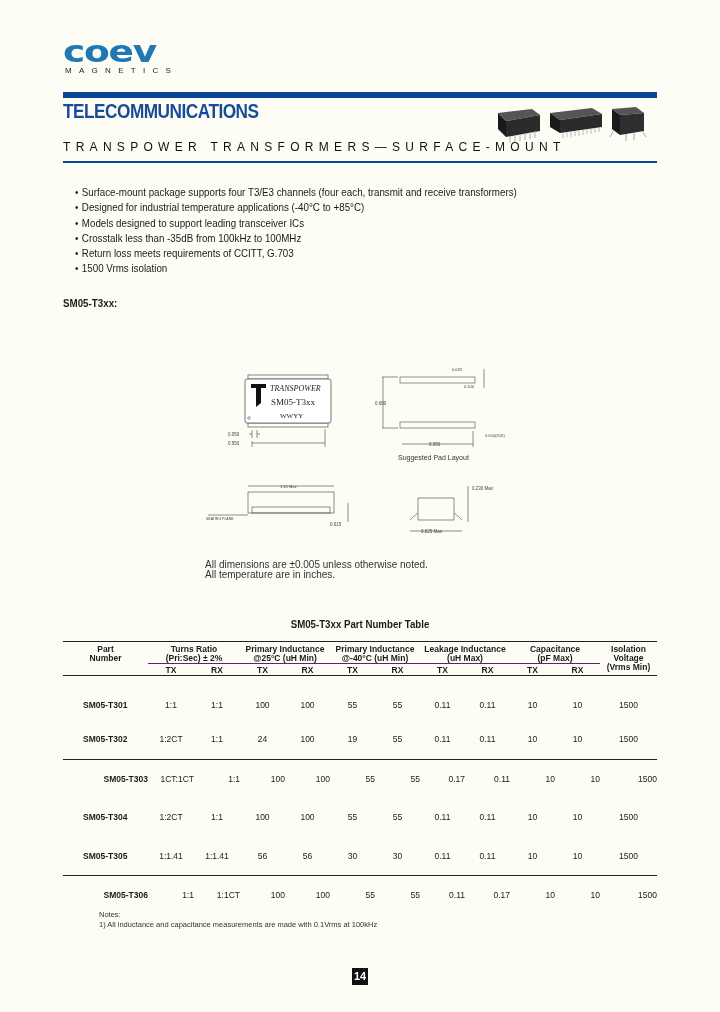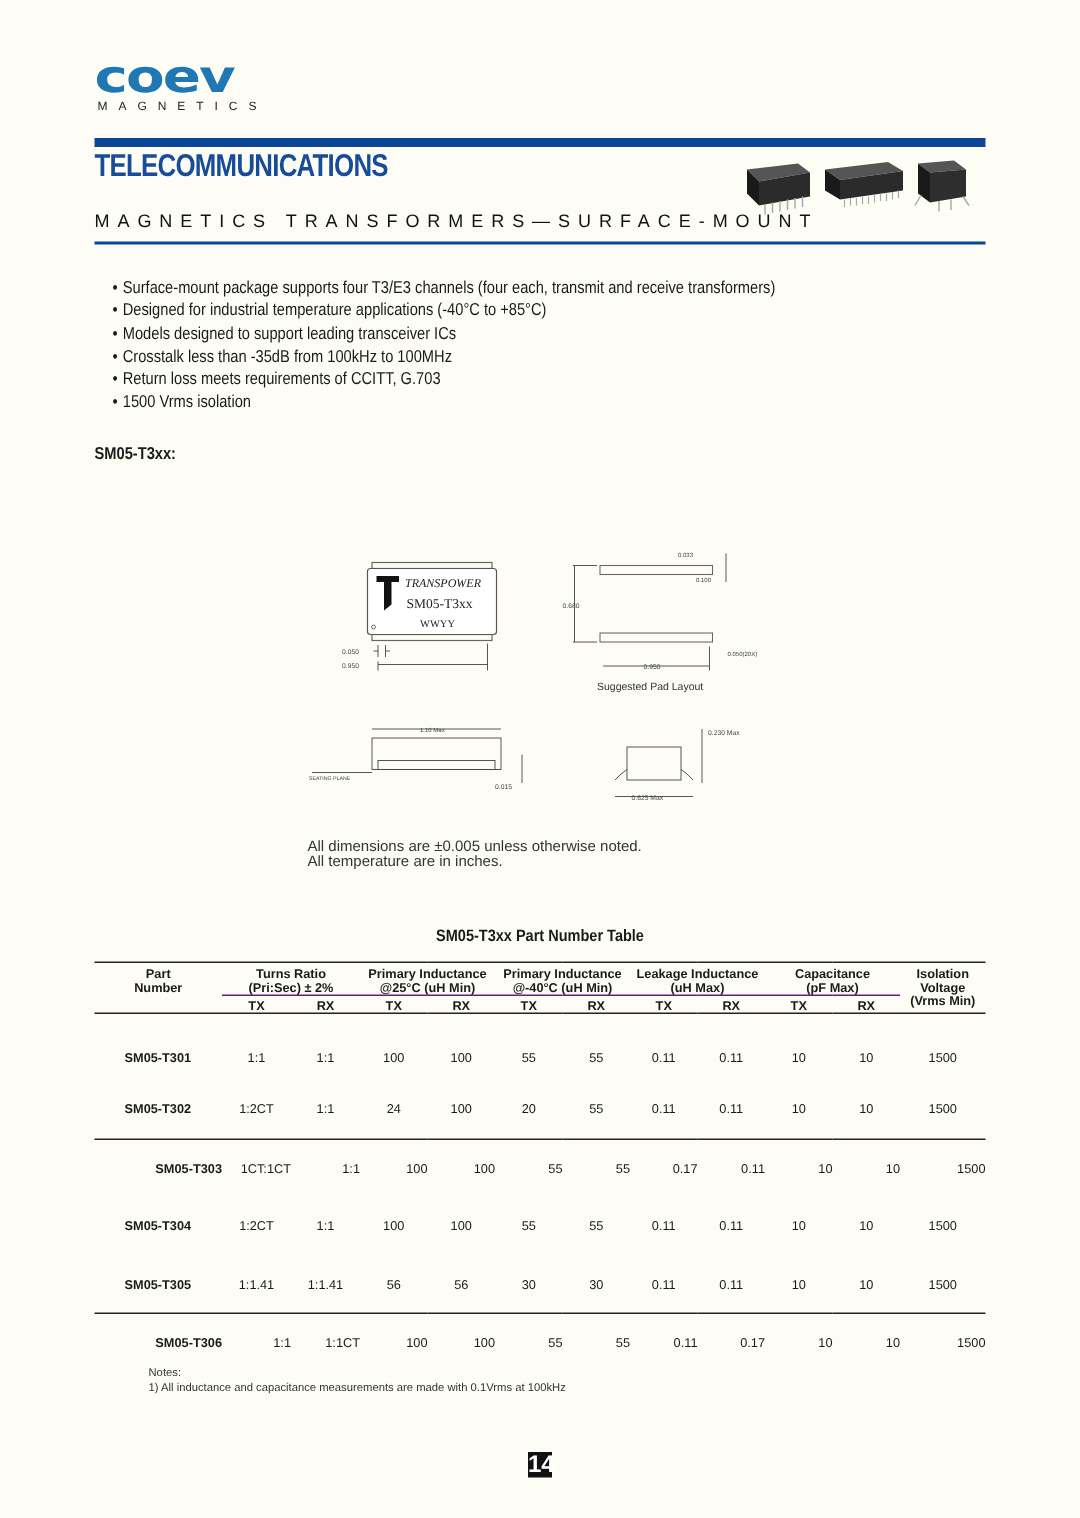--- a/index.html
+++ b/index.html
@@ -34,34 +34,34 @@
   .pt { left: 63px; top: 641px; width: 594px; border-collapse: collapse; font-size: 8.5px; }
   .pt th, .pt td { text-align: center; padding: 0; }
   .pt thead tr.h1 th { border-top: 1.5px solid #222; padding-top: 3px; font-weight: bold; line-height: 9px; vertical-align: top; }
   .pt thead tr.h2 th { border-bottom: 1.5px solid #222; font-weight: bold; border-top: 1px solid #701a75; height: 11px; }
   .pt thead tr.h1 th.grp { border-bottom: none; }
   .pt tbody td { height: 38.5px; font-size: 8.5px; }
   .pt tbody td.pn { font-weight: bold; text-align: left; padding-left: 20px; }
   .pt tbody tr.sep td { border-top: 1.2px solid #222; text-align: right; }
   .pt tbody tr.first td { padding-top: 14px; height: 30px; }
   .notes { left: 63px; top: 910px; font-size: 7.5px; line-height: 10px; color: #333; margin-left: 36px; }
-  .page-num { left: 352px; top: 968px; width: 16px; height: 17px; background: #111; color: #fff; font-size: 16px;
+  .page-num { left: 352px; top: 968px; width: 16px; height: 17px; background: #111; color: #fff; font-size: 11px;
     text-align: center; line-height: 17px; font-weight: bold; }
 </style>
 </head>
 <body>
 
 <div class="abs logo">
   <div class="logo-word">coev</div>
   <div class="logo-sub">MAGNETICS</div>
 </div>
 
 <div class="abs top-rule"></div>
 <div class="abs title">TELECOMMUNICATIONS</div>
-<div class="abs subtitle">MAGNETICS TRANSFORMERS—SURFACE-MOUNT</div>
+<div class="abs subtitle">TRANSPOWER TRANSFORMERS—SURFACE-MOUNT</div>
 <div class="abs bottom-rule"></div>
 
 <svg class="abs photos" viewBox="0 0 160 52">
   <g>
     <polygon points="8,14 42,10 50,16 16,22" fill="#555"></polygon>
     <polygon points="8,14 16,22 16,38 8,30" fill="#1a1a1a"></polygon>
     <polygon points="16,22 50,16 50,32 16,38" fill="#2b2b2b"></polygon>
     <g stroke="#aaa" stroke-width="1">
       <line x1="20" y1="37" x2="20" y2="44"></line>
         <line x1="25" y1="36" x2="25" y2="43"></line>
@@ -266,21 +266,21 @@
         <td>10</td>
         <td>10</td>
         <td>1500</td>
       </tr>
       <tr>
         <td class="pn">SM05-T302</td>
         <td>1:2CT</td>
         <td>1:1</td>
         <td>24</td>
         <td>100</td>
-        <td>20</td>
+        <td>19</td>
         <td>55</td>
         <td>0.11</td>
         <td>0.11</td>
         <td>10</td>
         <td>10</td>
         <td>1500</td>
       </tr>
       <tr class="sep">
         <td class="pn">SM05-T303</td>
         <td>1CT:1CT</td>

